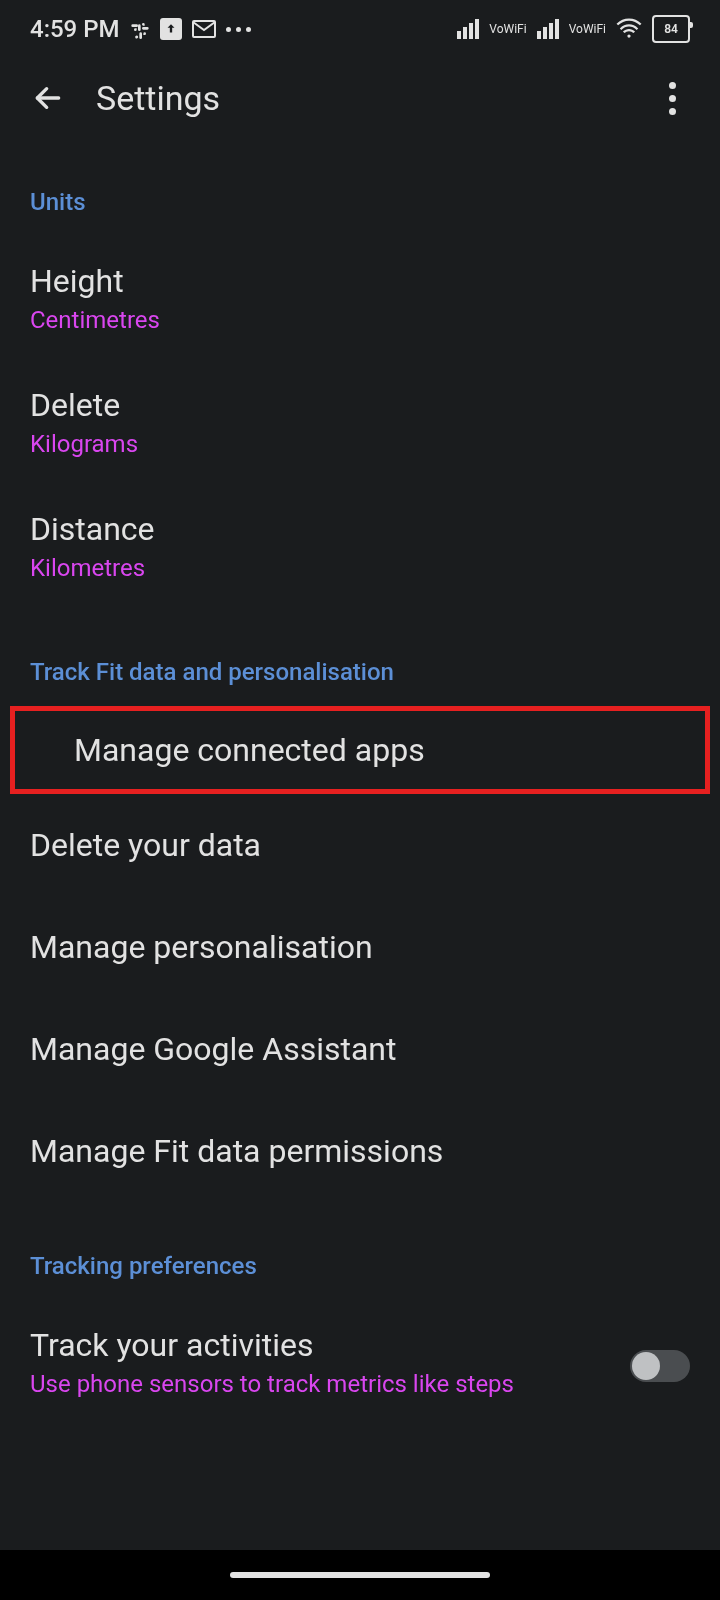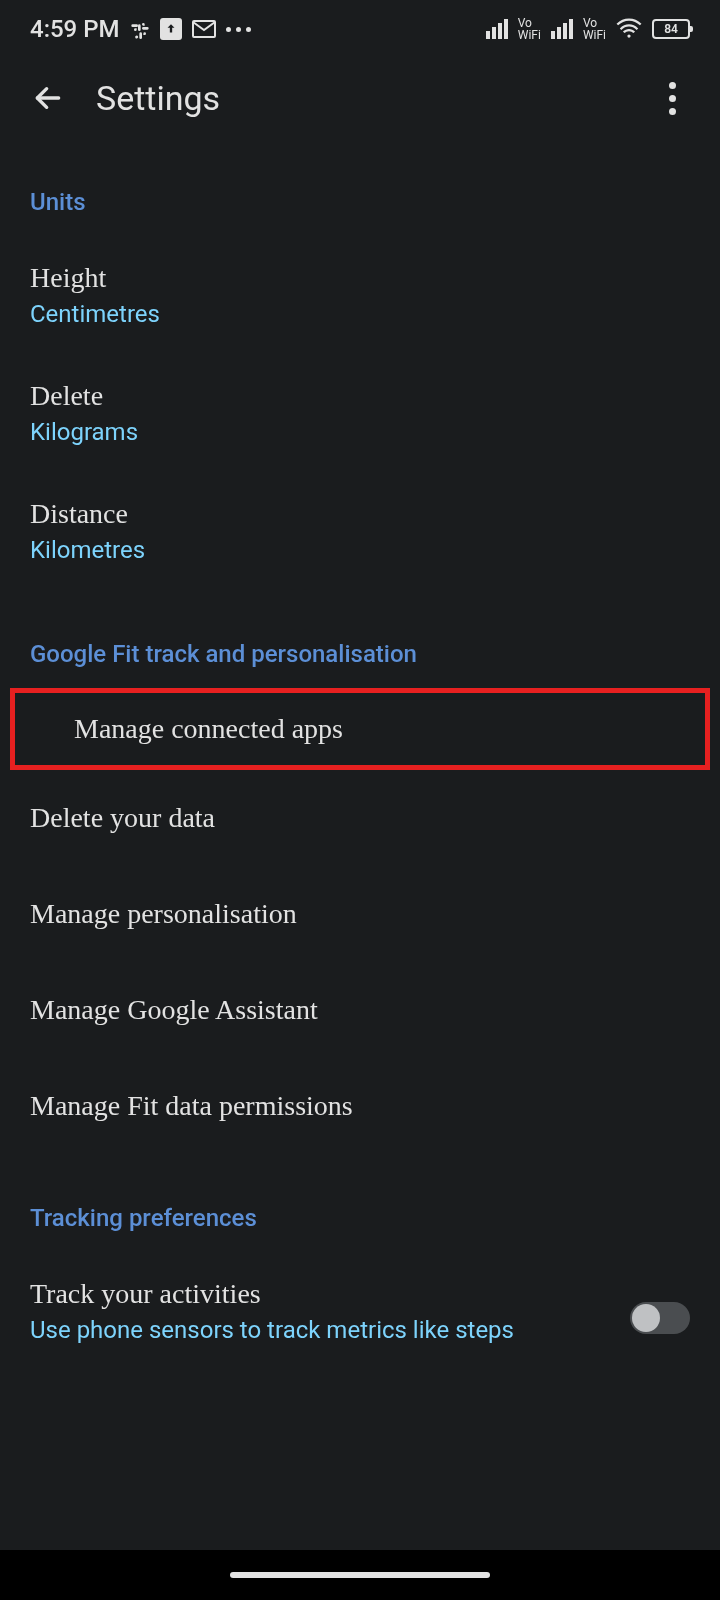--- a/index.html
+++ b/index.html
@@ -52,26 +52,26 @@
       background: #e2e2e2;
     }
     .signal-bars span:nth-child(1) { height: 8px; }
     .signal-bars span:nth-child(2) { height: 12px; }
     .signal-bars span:nth-child(3) { height: 16px; }
     .signal-bars span:nth-child(4) { height: 20px; }
     .vowifi {
       font-size: 12px;
       line-height: 1;
       display: inline-flex;
-      flex-direction: column;
+      flex-direction: row;
       align-items: flex-start;
     }
     .battery-box {
       width: 38px;
-      height: 20px;
+      height: 28px;
       border: 2px solid #e2e2e2;
       border-radius: 4px;
       position: relative;
       display: flex;
       align-items: center;
       justify-content: center;
       font-size: 12px;
       font-weight: 600;
     }
     .battery-box::after {
@@ -120,28 +120,27 @@
       font-size: 24px;
       font-weight: 500;
       color: #5c8fd6;
       padding: 50px 30px 20px 30px;
     }
     .list-item {
       padding: 26px 30px;
       cursor: pointer;
     }
     .list-item-title {
-      font-size: 28px;
+      font-size: 32px;
       color: #e2e2e2;
       margin-bottom: 6px;
-      font-family: Liberation Serif, serif;
     }
     .list-item-subtitle {
       font-size: 24px;
-      color: #7dd3fc;
+      color: #d946ef;
     }
     .list-item-single {
       padding: 32px 30px;
       cursor: pointer;
     }
     .list-item-single .list-item-title {
       margin-bottom: 0;
     }
     .highlight-box {
       border: 5px solid #e62020;
@@ -322,21 +321,21 @@
     <div class="list-item-title">Delete</div>
     <div class="list-item-subtitle">Kilograms</div>
   </div>
 
   <div class="list-item">
     <div class="list-item-title">Distance</div>
     <div class="list-item-subtitle">Kilometres</div>
   </div>
 
 
-  <div class="section-header">Google Fit track and personalisation</div>
+  <div class="section-header">Track Fit data and personalisation</div>
 
   <div class="highlight-box">
     <div class="list-item-single" style="padding:20px;">
       <div class="list-item-title">Manage connected apps</div>
     </div>
   </div>
 
   <div class="list-item-single">
     <div class="list-item-title">Delete your data</div>
   </div>

